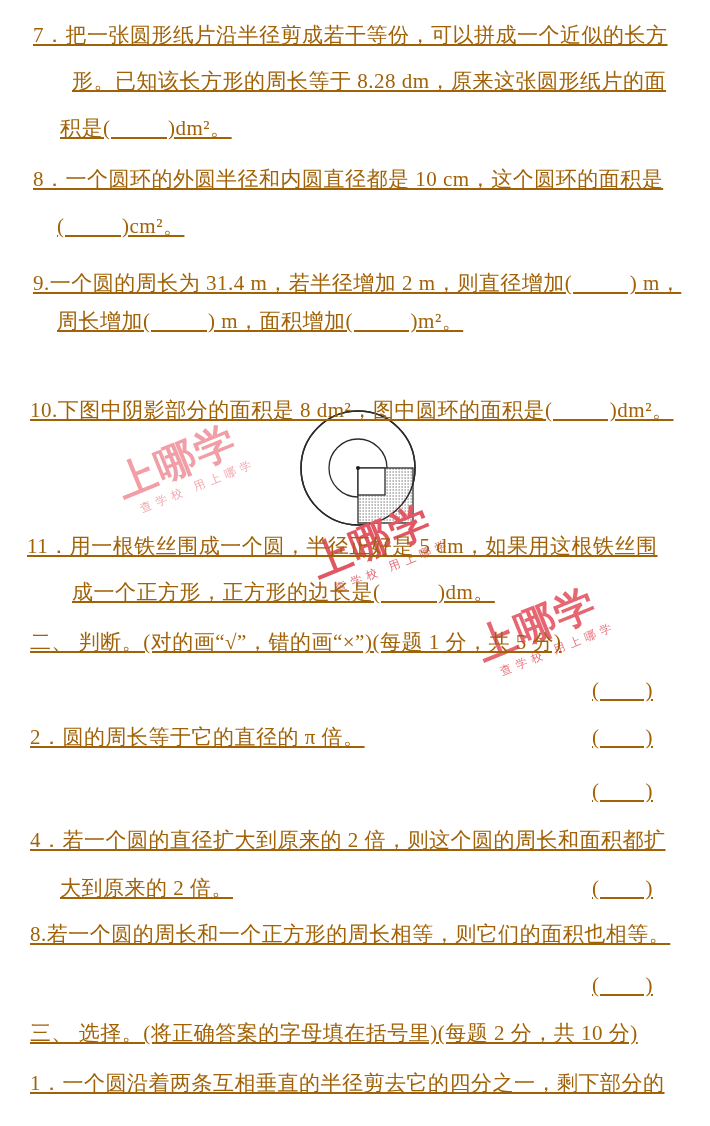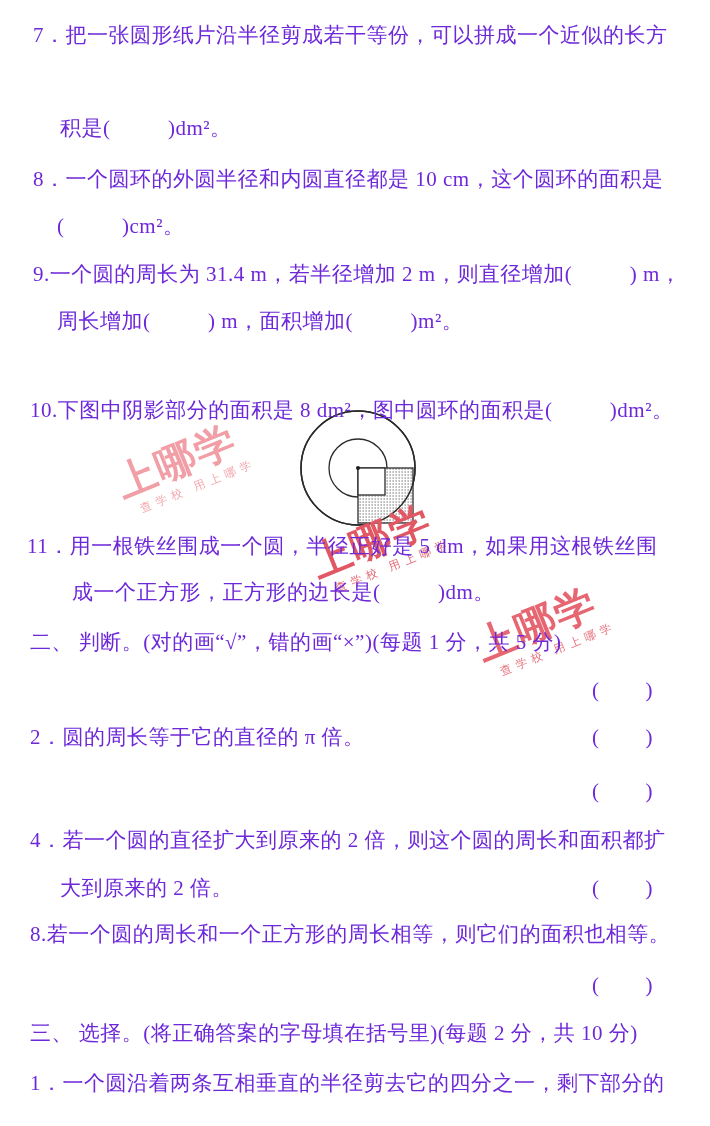--- a/index.html
+++ b/index.html
@@ -7,24 +7,25 @@
     position:relative;
     width:710px;height:1126px;
     background:#ffffff;
     overflow:hidden;
     font-family:"Liberation Serif","DejaVu Serif",serif;
   }
   .ln{
     position:absolute;
     font-size:21px;
     line-height:27px;
-    color:#6d28d9;
+    color:#a16207;
     letter-spacing:0.5px;
     white-space:pre;
     z-index:3;
+    text-decoration:underline;
   }
   .figure-wrap{
     position:absolute;
     z-index:1;
   }
   .wm{
     position:absolute;
     transform:rotate(-22deg);
     transform-origin:left top;
     z-index:2;
@@ -59,26 +60,27 @@
   <div class="wm" style="left:305px;top:545px;color:#e15864;">
     <div class="wm-big">上哪学</div>
     <div class="wm-caption">查学校 用上哪学</div>
   </div>
   <div class="wm" style="left:470px;top:628px;color:#e66671;">
     <div class="wm-big">上哪学</div>
     <div class="wm-caption">查学校 用上哪学</div>
   </div>
 
   <div class="ln" style="left:33px;top:22px;">7．把一张圆形纸片沿半径剪成若干等份，可以拼成一个近似的长方</div>
+  <div class="ln" style="left:72px;top:68px;">形。已知该长方形的周长等于 8.28 dm，原来这张圆形纸片的面</div>
   <div class="ln" style="left:60px;top:115px;">积是(          )dm²。</div>
 
   <div class="ln" style="left:33px;top:166px;">8．一个圆环的外圆半径和内圆直径都是 10 cm，这个圆环的面积是</div>
   <div class="ln" style="left:57px;top:213px;">(          )cm²。</div>
 
-  <div class="ln" style="left:33px;top:261px;">9.一个圆的周长为 31.4 m，若半径增加 2 m，则直径增加(          ) m，</div>
+  <div class="ln" style="left:33px;top:270px;">9.一个圆的周长为 31.4 m，若半径增加 2 m，则直径增加(          ) m，</div>
   <div class="ln" style="left:57px;top:308px;">周长增加(          ) m，面积增加(          )m²。</div>
 
   <div class="ln" style="left:30px;top:357px;margin-top:40px;">10.下图中阴影部分的面积是 8 dm²，图中圆环的面积是(          )dm²。</div>
 
   <div class="figure-wrap" style="left:299px;top:408px;">
     <svg width="120" height="120" viewBox="0 0 120 120">
       <defs>
         <pattern id="dots" width="3" height="3" patternUnits="userSpaceOnUse">
           <rect width="3" height="3" fill="#ffffff"></rect>
           <circle cx="1.1" cy="1.1" r="0.75" fill="#7a7a7a"></circle>

